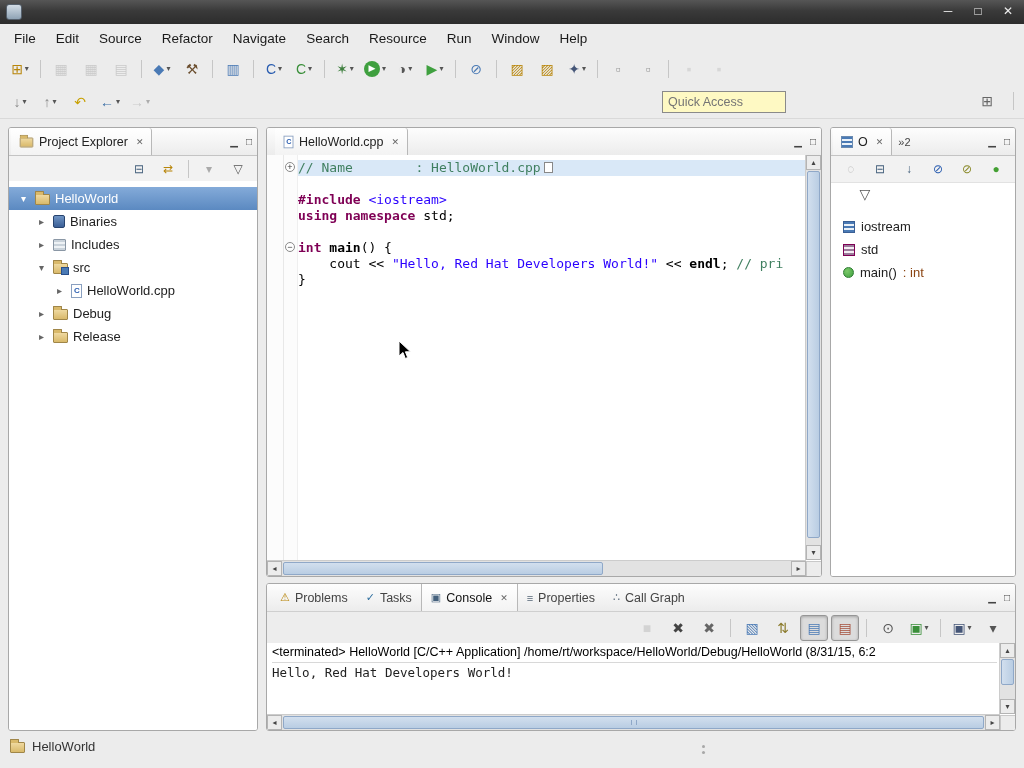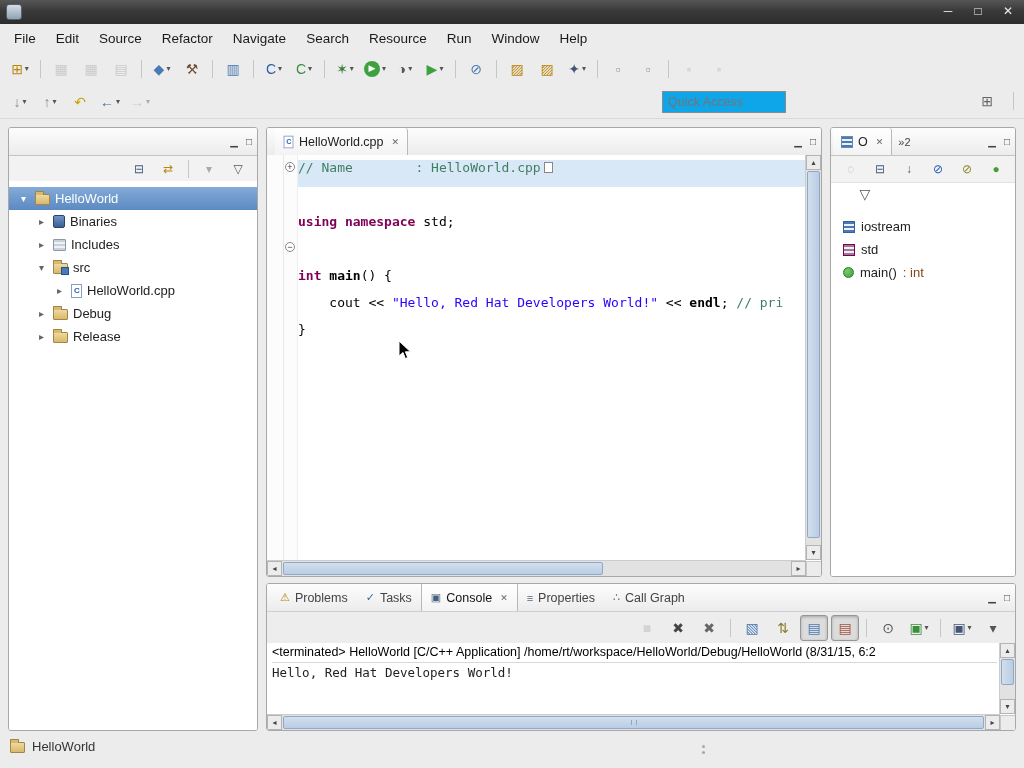--- a/index.html
+++ b/index.html
@@ -25,21 +25,21 @@
   .toolbar.row2{top:85px;border-bottom:1px solid #d9d9d9}
   .tbi{height:24px;min-width:22px;padding:0 2px;display:inline-flex;align-items:center;justify-content:center;border:1px solid transparent;border-radius:3px}
   .tbi .glyph{font-size:14px;line-height:1}
   .tbi .glyph.circle{width:16px;height:16px;border-radius:50%;display:inline-flex;align-items:center;justify-content:center;font-size:9px}
   .tbi .dd{font-size:8px;color:#555;margin-left:2px}
   .tbi.pressed{background:#dcdcdc;border:1px solid #969696;box-shadow:inset 0 1px 3px rgba(0,0,0,.25)}
   .tbi-disabled{opacity:.42}
   .tb-sep{width:1px;height:18px;background:#c6c6c6;margin:0 4px;flex:0 0 1px}
 
   .qa-input{position:absolute;left:662px;top:6px;width:112px;height:18px;border:1px solid #8a8a8a;
-    font-family:"Liberation Sans",sans-serif;font-size:12.5px;padding:1px 5px;color:#333;background:#0ea5e9}
+    font-family:"Liberation Sans",sans-serif;font-size:12.5px;padding:1px 5px;color:#333;background:#fef9c3}
   .persp-area{position:absolute;right:6px;top:3px;display:flex;align-items:center;gap:8px}
   .persp{display:flex;align-items:center;gap:6px;padding:4px 9px;border-radius:3px;font-size:13px;color:#222;border:1px solid transparent}
   .persp.active{background:#d6d6d6;border:1px solid #8f8f8f;box-shadow:inset 0 1px 3px rgba(0,0,0,.25)}
   .persp-icon{width:14px;height:12px;box-sizing:border-box;position:relative}
   .persp-icon.res{background:linear-gradient(#cdbfe3,#9a86c0);border:1px solid #6a5a90}
   .persp-icon.cpp{background:linear-gradient(#cfe0f5,#9ab8dd);border:1px solid #4a6f9f}
   .persp-icon.cpp::after{content:"C";position:absolute;left:3px;top:-1px;font:bold 9px "Liberation Sans",sans-serif;color:#1d4f93}
 
   
   .panel{position:absolute;background:#fff;border:1px solid #a8a8a8;border-radius:3px;box-sizing:border-box;overflow:hidden}
@@ -85,21 +85,21 @@
   .tab .ti-cpp-file,.tab .ti-folder{transform:scale(.9)}
 
   
   .editor-body{position:absolute;top:27px;left:0;right:0;bottom:0;background:#fff}
   .ruler{position:absolute;left:0;top:0;bottom:16px;width:16px;background:#fcfcfc;border-right:1px solid #e8e8e8}
   .foldbar{position:absolute;left:17px;top:0;bottom:16px;width:13px;background:#fcfcfc;border-right:1px solid #efefef}
   .fold-marker{position:absolute;left:1px;width:10px;height:10px;border:1px solid #8a8a8a;border-radius:50%;
     background:#fff;color:#333;font-size:9px;line-height:9px;text-align:center;box-sizing:border-box}
   .code{position:absolute;left:31px;top:0;right:16px;bottom:16px;padding-top:5px;overflow:hidden;
     font-family:"DejaVu Sans Mono",monospace;font-size:13px}
-  .code-line{height:27px;line-height:16px;white-space:pre}
+  .code-line{height:16px;line-height:16px;white-space:pre}
   .code-line.hl{background:#d9e8f7}
   .s-comment{color:#3f7f5f}
   .s-directive{color:#7f0055;font-weight:bold}
   .s-include{color:#2a00ff}
   .s-keyword{color:#7f0055;font-weight:bold}
   .s-defname{font-weight:bold;color:#000}
   .s-string{color:#2a00ff}
   .s-bold{font-weight:bold;color:#000}
   .s-plain{color:#000}
   .fold-box{display:inline-block;width:9px;height:11px;border:1px solid #888;margin-left:3px;vertical-align:-1px;background:#fff;box-sizing:border-box}
@@ -283,20 +283,25 @@
         <span class="tbi">
           <span class="glyph" style="color: rgb(102, 102, 102);">⊞</span>
         </span>
       </span>
     <span class="tb-sep"></span>
   </span>
 </div>
 
 <div class="panel" id="panel-pe">
   <div class="tabbar">
+    <div class="tab">
+      <span class="ticon ti-folder"></span>
+      <span>Project Explorer</span>
+      <span class="tab-close"></span>
+    </div>
     <span class="minmax">
         <span class="pc-btn">▁</span>
         <span class="pc-btn">□</span>
       </span>
   </div>
   <div class="viewbar">
       <span class="tbi">
         <span class="glyph" style="color: rgb(68, 96, 124);">⊟</span>
       </span>
       <span class="tbi">
@@ -363,20 +368,21 @@
   </div>
   <div class="editor-body">
     <div class="ruler"></div>
     <div class="foldbar">
         <span class="fold-marker" style="top: 7px;">+</span>
         <span class="fold-marker" style="top: 87px;">−</span>
       </div>
     <div class="code">
         <div class="code-line hl"><span class="s-comment">// Name        : HelloWorld.cpp</span><span class="fold-box"></span></div>
         <div class="code-line"></div>
+        <div class="code-line"><span class="s-directive">#include</span><span class="s-plain"> </span><span class="s-include">&lt;iostream&gt;</span></div>
         <div class="code-line"><span class="s-keyword">using</span><span class="s-plain"> </span><span class="s-keyword">namespace</span><span class="s-plain"> std;</span></div>
         <div class="code-line"></div>
         <div class="code-line"><span class="s-keyword">int</span><span class="s-plain"> </span><span class="s-defname">main</span><span class="s-plain">() {</span></div>
         <div class="code-line"><span class="s-plain">    cout &lt;&lt; </span><span class="s-string">"Hello, Red Hat Developers World!"</span><span class="s-plain"> &lt;&lt; </span><span class="s-bold">endl</span><span class="s-plain">; </span><span class="s-comment">// pri</span></div>
         <div class="code-line"><span class="s-plain">}</span></div>
       </div>
     <div class="sbar e-vsb">
       <span class="sb-btn sb-up" style="top:0;right:0"></span>
       <span class="sb-thumb" style="left:1px;right:1px;top:16px;bottom:22px"></span>
       <span class="sb-btn sb-down" style="bottom:0;right:0"></span>

